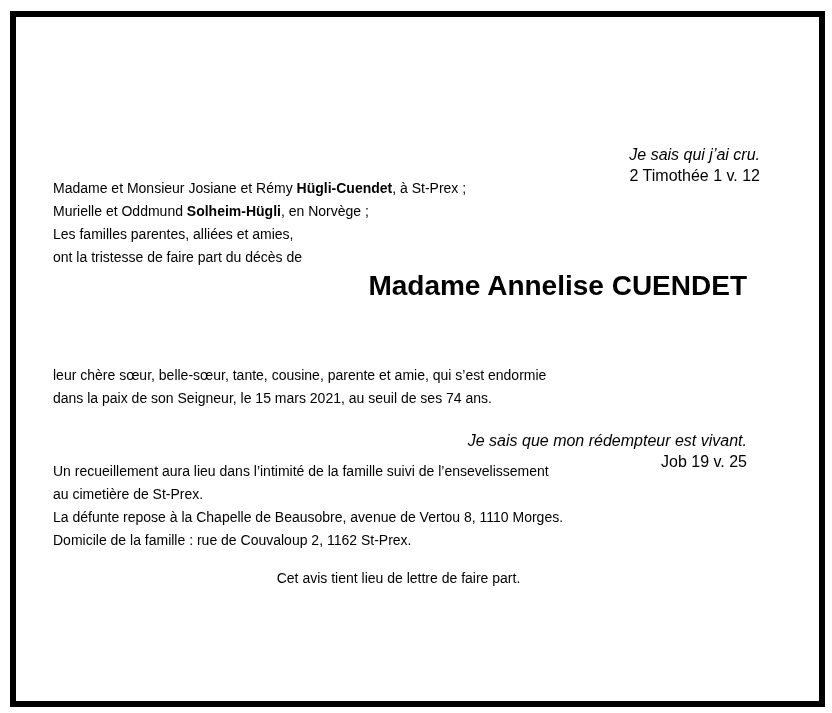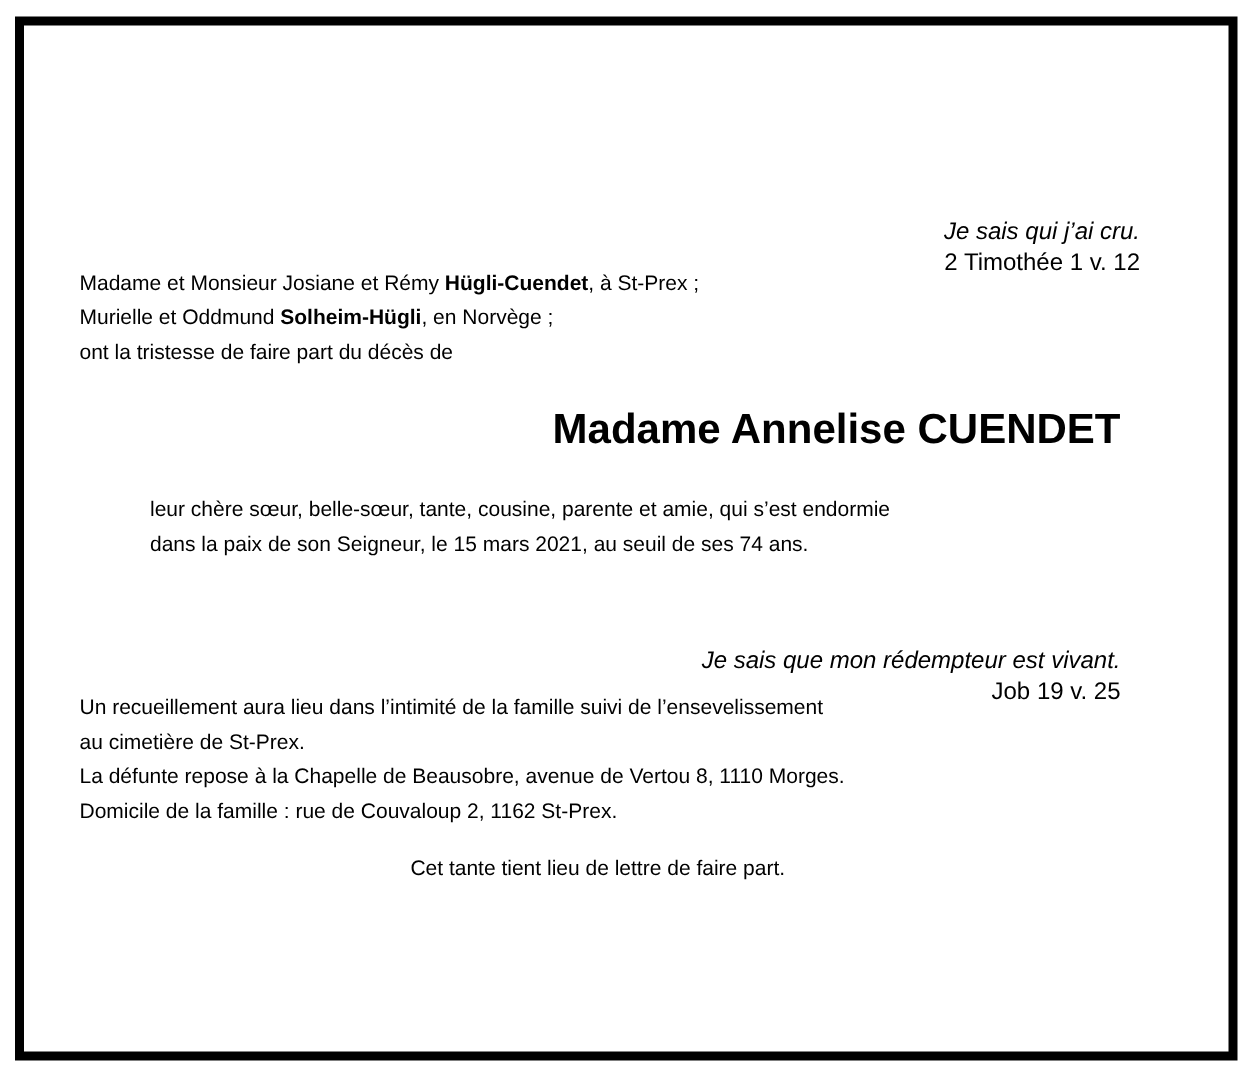--- a/index.html
+++ b/index.html
@@ -59,35 +59,36 @@
 <div class="frame"></div>
 
 <div class="block quote" style="left:53px; top:116px; width:707px;">
   <div class="q-line">Je sais qui j’ai cru.</div>
   <div>2 Timothée 1 v. 12</div>
 </div>
 
 <div class="block" style="left:53px; top:177px; width:730px;">
   <div><span>Madame et Monsieur Josiane et Rémy </span><span class="bold-name">Hügli-Cuendet</span><span>, à St-Prex ;</span></div>
   <div><span>Murielle et Oddmund </span><span class="bold-name">Solheim-Hügli</span><span>, en Norvège ;</span></div>
+  <div>Les familles parentes, alliées et amies,</div>
   <div>ont la tristesse de faire part du décès de</div>
 </div>
 
 <div class="block title" style="left:40px; top:269px; width:707px;text-align:right;">Madame Annelise CUENDET</div>
 
-<div class="block" style="left:53px; top:328px; width:730px;margin-left:47px;">
+<div class="block" style="left:53px; top:364px; width:730px;">
   <div>leur chère sœur, belle-sœur, tante, cousine, parente et amie, qui s’est endormie</div>
   <div>dans la paix de son Seigneur, le 15 mars 2021, au seuil de ses 74 ans.</div>
 </div>
 
 <div class="block quote" style="left:53px; top:402px; width:694px;">
   <div class="q-line">Je sais que mon rédempteur est vivant.</div>
   <div>Job 19 v. 25</div>
 </div>
 
 <div class="block" style="left:53px; top:460px; width:730px;">
   <div>Un recueillement aura lieu dans l’intimité de la famille suivi de l’ensevelissement</div>
   <div>au cimetière de St-Prex.</div>
   <div>La défunte repose à la Chapelle de Beausobre, avenue de Vertou 8, 1110 Morges.</div>
   <div>Domicile de la famille : rue de Couvaloup 2, 1162 St-Prex.</div>
 </div>
 
-<div class="block center" style="left:45px; top:567px; width:707px;">Cet tante tient lieu de lettre de faire part.</div>
+<div class="block center" style="left:45px; top:567px; width:707px;">Cet avis tient lieu de lettre de faire part.</div>
 
 </body></html>

